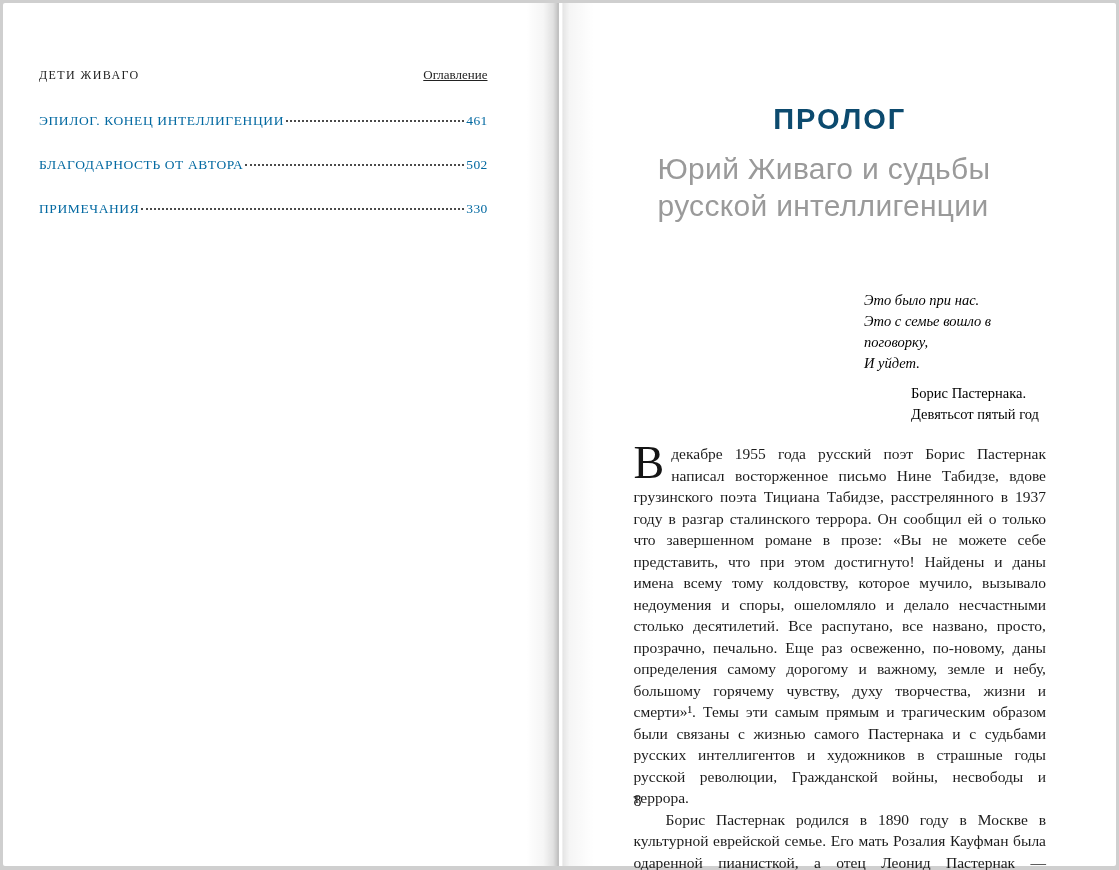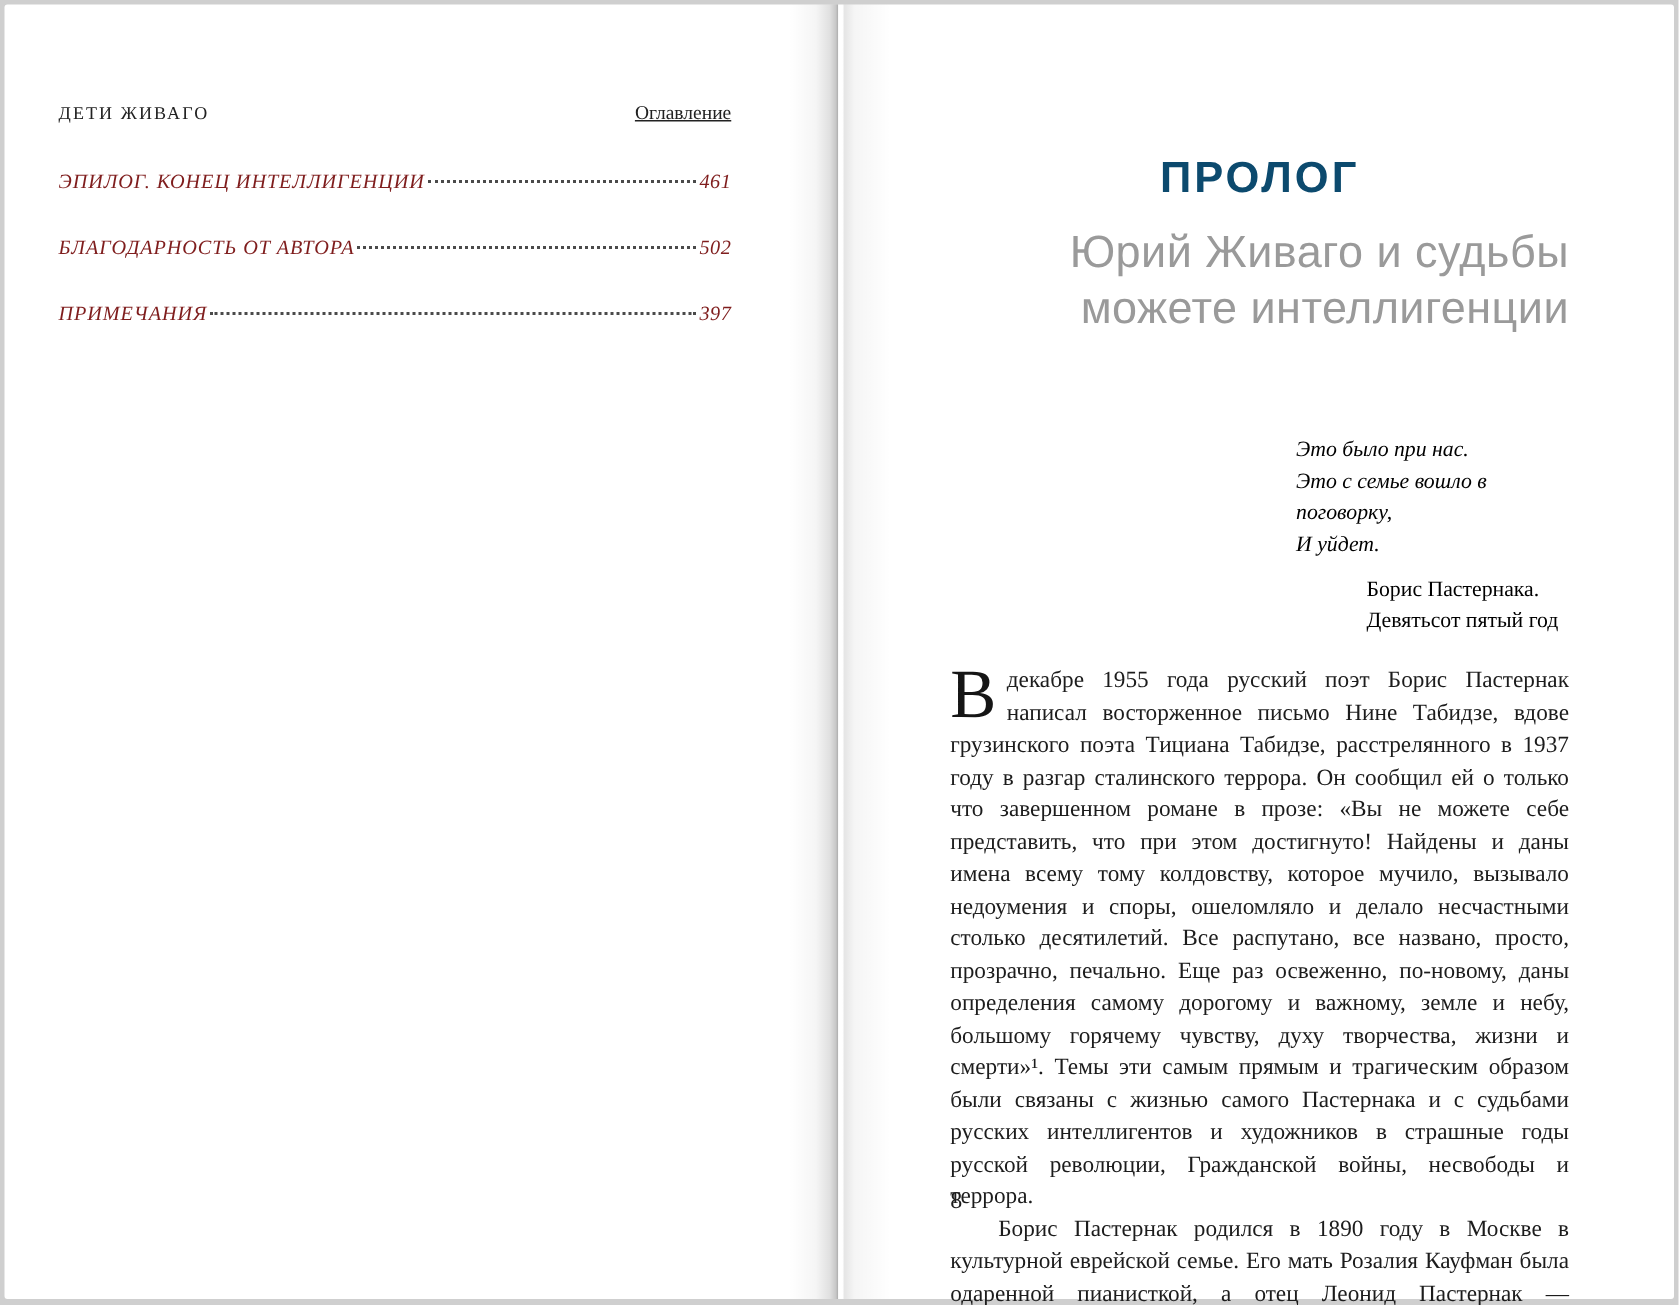--- a/index.html
+++ b/index.html
@@ -59,23 +59,22 @@
     color: #222;
     text-decoration: underline;
   }
   .toc { margin-top: 30px; }
   .toc-row {
     display: flex;
     align-items: baseline;
     margin-bottom: 28px;
     font-size: 13.5px;
     letter-spacing: 0.6px;
-    color: #7f1d1d;
+    color: #0369a1;
     white-space: nowrap;
-    font-style: italic;
   }
   .toc-leader {
     flex: 1;
     border-bottom: 2px dotted #4a4a4a;
     margin: 0 2px;
     transform: translateY(-3px);
     min-width: 24px;
   }
   .toc-page { letter-spacing: 0.3px; }
 
@@ -92,21 +91,20 @@
   }
   .chapter-subtitle {
     margin-top: 14px;
     padding-left: 24px;
     font-family: "Liberation Sans", sans-serif;
     font-weight: 400;
     font-size: 30px;
     line-height: 37px;
     letter-spacing: 0.3px;
     color: var(--subtitle-gray, #9a9a9a);
-    text-align: right;
   }
   .epigraph {
     margin: 66px 4px 0 auto;
     width: 178px;
     font-size: 14.5px;
     line-height: 21px;
     color: #000000;
     font-family: Liberation Serif, serif;
   }
   .ep-line { font-style: italic; }
@@ -153,30 +151,30 @@
           <span class="toc-page">461</span>
         </div>
         <div class="toc-row">
           <span class="toc-label">БЛАГОДАРНОСТЬ ОТ АВТОРА</span>
           <span class="toc-leader"></span>
           <span class="toc-page">502</span>
         </div>
         <div class="toc-row">
           <span class="toc-label">ПРИМЕЧАНИЯ</span>
           <span class="toc-leader"></span>
-          <span class="toc-page">397</span>
+          <span class="toc-page">330</span>
         </div>
       </div>
   </div>
 
   <div class="page page-right">
     <div class="chapter-title">ПРОЛОГ</div>
     <div class="chapter-subtitle">
       <div>Юрий Живаго и судьбы</div>
-      <div>можете интеллигенции</div>
+      <div>русской интеллигенции</div>
     </div>
 
     <div class="epigraph">
       <div class="ep-line">Это было при нас.</div>
       <div class="ep-line">Это с семье вошло в поговорку,</div>
       <div class="ep-line">И уйдет.</div>
       <div class="ep-attr first">Борис Пастернака.</div>
       <div class="ep-attr">Девятьсот пятый год</div>
     </div>
 

